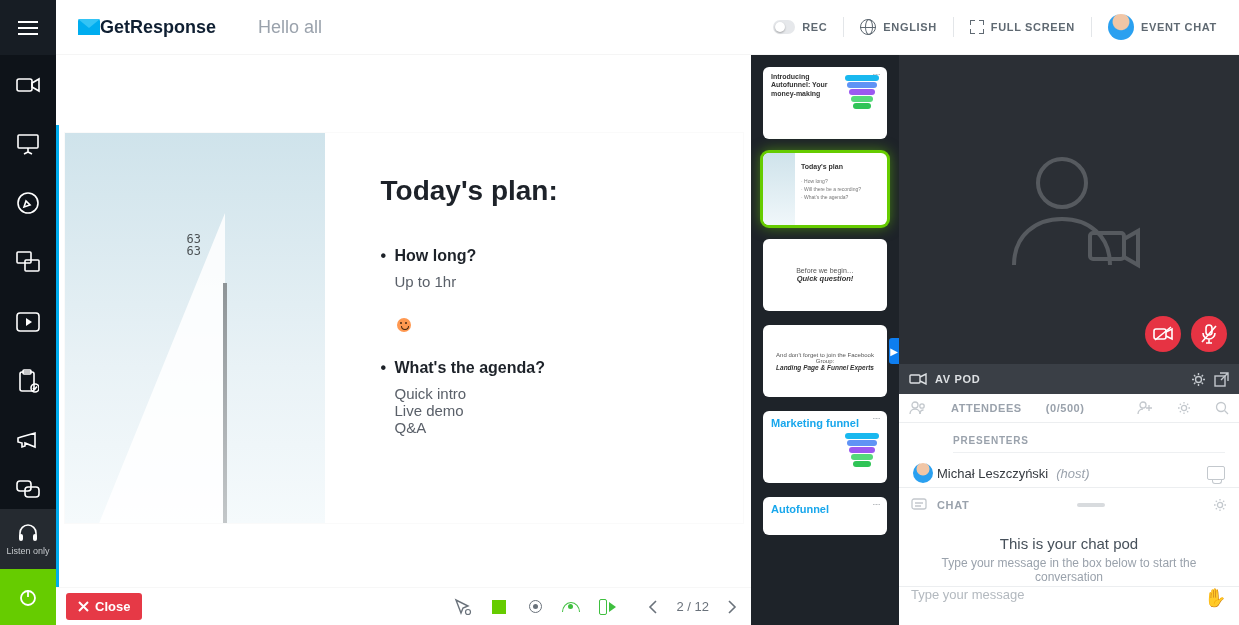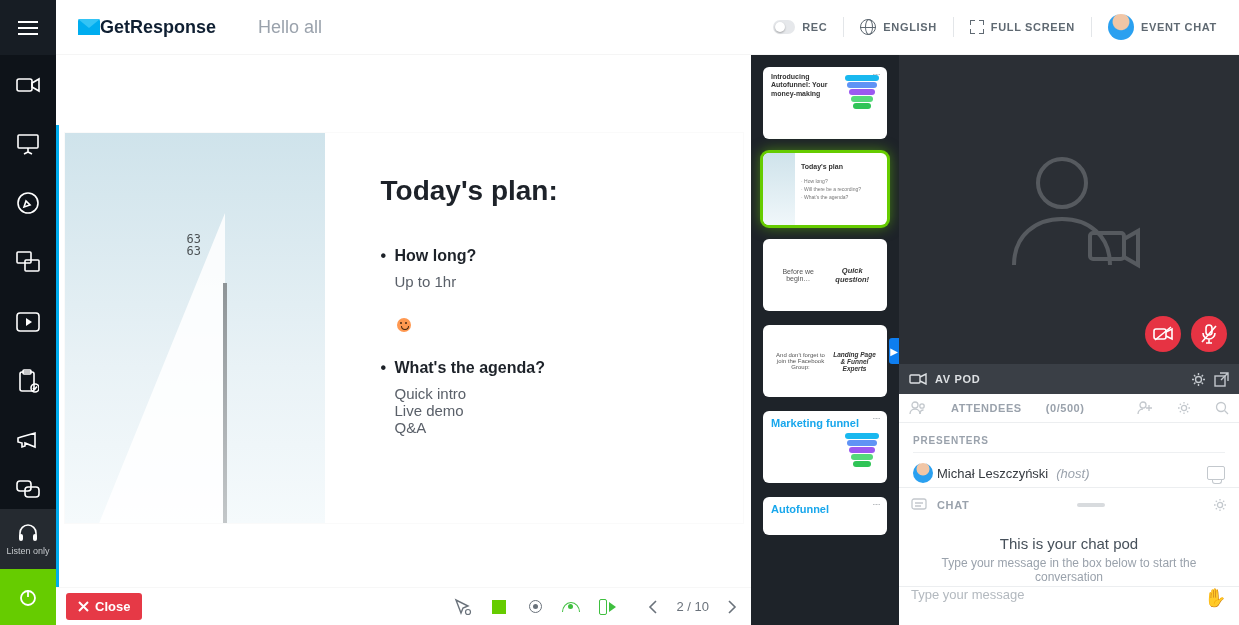--- a/index.html
+++ b/index.html
@@ -78,36 +78,36 @@
   .thumb .funnel{position:absolute;right:8px;top:8px;}
   .funnel .fl{border-radius:3px;margin-bottom:1px;}
   .funnel .f1{width:34px;height:6px;background:#19b8ef;}
   .funnel .f2{width:30px;height:6px;background:#6093f5;margin-left:2px;}
   .funnel .f3{width:26px;height:6px;background:#9b59f0;margin-left:4px;}
   .funnel .f4{width:22px;height:6px;background:#55d97a;margin-left:6px;}
   .funnel .f5{width:18px;height:6px;background:#2fc456;margin-left:8px;}
   .thumb .dots{position:absolute;right:8px;top:2px;font-size:9px;color:#b0b4b8;letter-spacing:-2px;}
   .thumb2{display:flex;}
   .thumb2 .ph{width:32px;background:linear-gradient(#cfe3eb,#f0f7fa);margin:-6px 6px -6px -8px;}
-  .thumb3,.thumb4{display:flex;align-items:center;justify-content:center;text-align:center;}
+  .thumb3,.thumb4{display:flex;align-items:center;justify-content:center;text-align:center;flex-direction:column;}
   .thumb5 .mt,.thumb6 .mt{color:#18a7ec;font-weight:700;font-size:11px;}
   
   .right { width:340px; background:#fff; display:flex; flex-direction:column; flex-shrink:0; position:relative; }
   .collapse-tab { position:absolute; left:-10px; top:283px; width:10px; height:26px; background:#0e7ef0; border-radius:3px 0 0 3px; display:flex;align-items:center;justify-content:center;color:#fff;font-size:10px;cursor:pointer;}
   .cam-area { height:315px; background:#2b2f35; position:relative; display:flex; align-items:center; justify-content:center;}
   .silhouette { opacity:.25; }
   .cam-controls { position:absolute; bottom:12px; right:12px; display:flex; gap:10px;}
   .circ-btn { width:36px;height:36px;border-radius:50%;background:#e63343;display:flex;align-items:center;justify-content:center;cursor:pointer;}
   .avpod { height:30px; background:#3a3f46; color:#dde0e3; font-size:11px; font-weight:700; letter-spacing:.06em; display:flex; align-items:center; padding:0 10px; gap:8px;}
   .avpod .sp{flex:1;}
   .avpod svg, .attendees svg, .chat-head svg { stroke:#9aa2ac; }
   .attendees { height:30px; border-bottom:1px solid #eceef0; display:flex; align-items:center; padding:0 10px; gap:24px; color:#9aa2ac; font-size:11px; font-weight:700; letter-spacing:.05em;}
   .attendees .sp{flex:1;}
   .presenters { padding:12px 14px 4px; }
-  .presenters .hdr{font-size:10px;color:#9aa2ac;font-weight:700;letter-spacing:.08em;border-bottom:1px solid #eef0f2;padding-bottom:6px;margin-bottom:10px;}
+  .presenters .hdr{font-size:10px;color:#9aa2ac;font-weight:700;letter-spacing:.08em;border-bottom:1px solid #eef0f2;padding-bottom:6px;margin-bottom:10px;margin-left:40px;}
   .presenter { display:flex; align-items:center; gap:4px; font-size:13px; color:#353a40;}
   .presenter .pavatar{width:20px;height:20px;border-radius:50%;background:radial-gradient(circle at 50% 30%, #f1c6a6 0 35%, #2aa0f0 40% 100%);}
   .presenter .role{color:#9aa2ac;font-style:italic;margin-left:4px;}
   .presenter .sp{flex:1;}
   .pres-icon{width:18px;height:14px;border:1.5px solid #c3c8cd;border-radius:2px;position:relative;}
   .pres-icon:after{content:"";position:absolute;left:50%;bottom:-5px;width:8px;height:4px;margin-left:-4px;border:1.5px solid #c3c8cd;border-top:none;border-radius:0 0 3px 3px;}
   .chat-head { margin-top:auto; height:34px; border-top:1px solid #eceef0; display:flex; align-items:center; padding:0 12px; gap:10px; color:#9aa2ac; font-size:11px; font-weight:700; letter-spacing:.06em;}
   .chat-head .sp{flex:1;}
   .drag { width:28px;height:4px;border-radius:3px;background:#d8dbde;}
   .chat-body { padding:14px 24px 2px; text-align:center;}
@@ -289,21 +289,21 @@
             <div class="tool door">
                 <div class="d"></div>
                 <div class="arr"></div>
               </div>
             <div class="pager">
               <span class="chev">
                 <svg width="10" height="14">
                     <path d="M8 1L2 7l6 6" fill="none" stroke="#6a727b" stroke-width="1.6"></path>
                   </svg>
               </span>
-              <span>2 / 10</span>
+              <span>2 / 12</span>
               <span class="chev">
                 <svg width="10" height="14">
                     <path d="M2 1l6 6-6 6" fill="none" stroke="#6a727b" stroke-width="1.6"></path>
                   </svg>
               </span>
             </div>
           </div>
         </div>
       </div>
 

